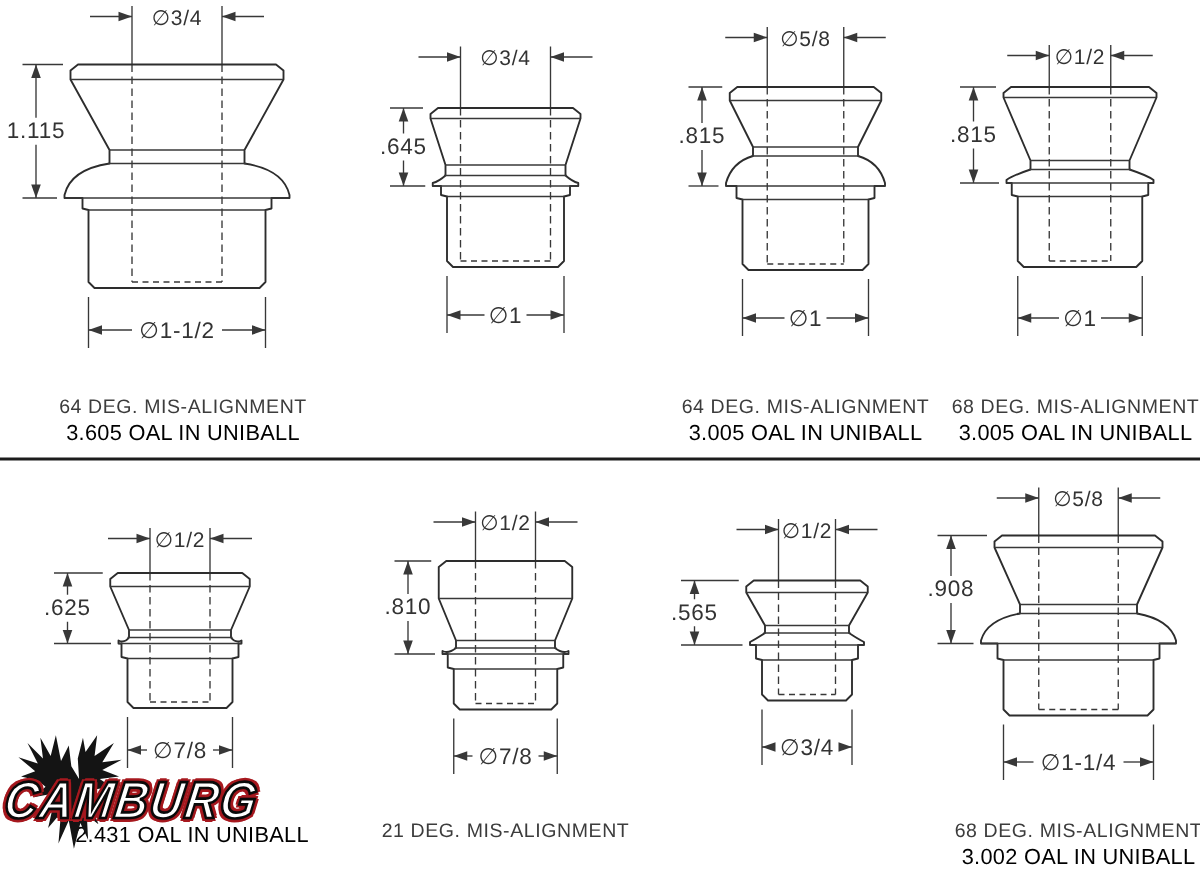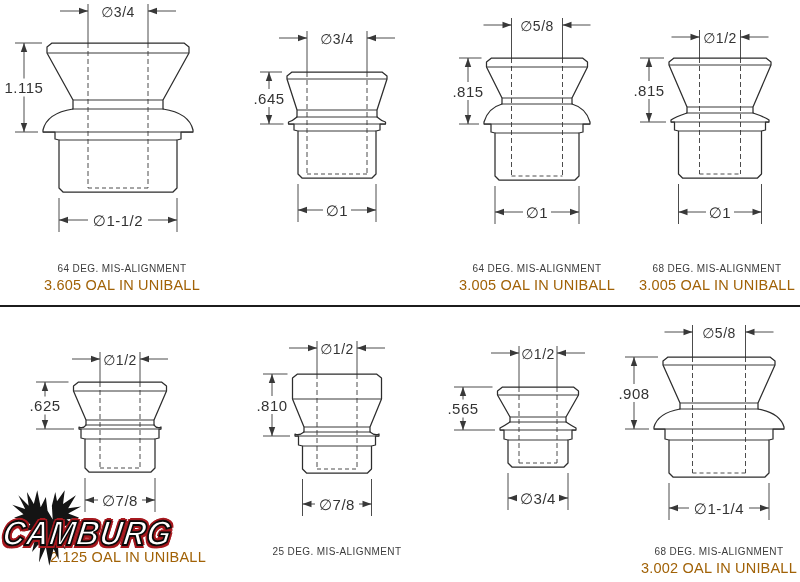--- a/index.html
+++ b/index.html
@@ -3,22 +3,22 @@
 <meta charset="utf-8">
 <style>
   html,body{margin:0;padding:0;background:#fff;}
   .sheet{
     position:relative;width:800px;height:582px;background:#ffffff;
     font-family:"Liberation Sans",sans-serif;overflow:hidden;
   }
   #drawing{position:absolute;left:0;top:0;}
   .divider{position:absolute;left:0;top:305px;width:800px;height:2px;background:#1c1c1c;}
   .caption{position:absolute;transform:translateX(-50%);text-align:center;white-space:nowrap;}
-  .cap1{font-size:10px;letter-spacing:0.4px;color:#3c3c3c;}
-  .cap2{font-size:14.5px;letter-spacing:0.2px;margin-top:3px;color:#a16207;}
+  .cap1{font-size:13px;letter-spacing:0.4px;color:#3c3c3c;}
+  .cap2{font-size:14.5px;letter-spacing:0.2px;margin-top:3px;color:#000000;}
   .logo{position:absolute;left:2px;top:484px;width:240px;height:98px;}
   .eagle{position:absolute;left:6px;top:0px;}
   .wordmark{
     position:absolute;left:4px;top:30px;
     font-size:31px;font-weight:bold;font-style:italic;letter-spacing:1px;
     color:#ffffff;
     -webkit-text-stroke:1.6px #0a0a0a;
     transform:skewX(-8deg) scaleY(1.12);transform-origin:left top;
     text-shadow:
       0 0 1.5px #000,
@@ -299,24 +299,24 @@
   </div>
   <div class="caption" style="left:537px;top:263px">
     <div class="cap1">64 DEG. MIS-ALIGNMENT</div>
     <div class="cap2">3.005 OAL IN UNIBALL</div>
   </div>
   <div class="caption" style="left:717px;top:263px">
     <div class="cap1">68 DEG. MIS-ALIGNMENT</div>
     <div class="cap2">3.005 OAL IN UNIBALL</div>
   </div>
   <div class="caption" style="left:128px;top:546px">
-    <div class="cap2">2.125 OAL IN UNIBALL</div>
+    <div class="cap2">2.431 OAL IN UNIBALL</div>
   </div>
   <div class="caption" style="left:337px;top:546px">
-    <div class="cap1">25 DEG. MIS-ALIGNMENT</div>
+    <div class="cap1">21 DEG. MIS-ALIGNMENT</div>
   </div>
   <div class="caption" style="left:719px;top:546px">
     <div class="cap1">68 DEG. MIS-ALIGNMENT</div>
     <div class="cap2">3.002 OAL IN UNIBALL</div>
   </div>
 
   <div class="logo">
     <svg class="eagle" width="86" height="88" viewBox="0 0 100 100">
       <path fill="#141414" d="M52,40 L46,30 L44,14 L38,26 L34,6 L30,22 L22,8
         L24,24 L12,12 L20,28 L5,23 L18,34 L7,38 L20,41 L26,46 L17,54 L28,52

